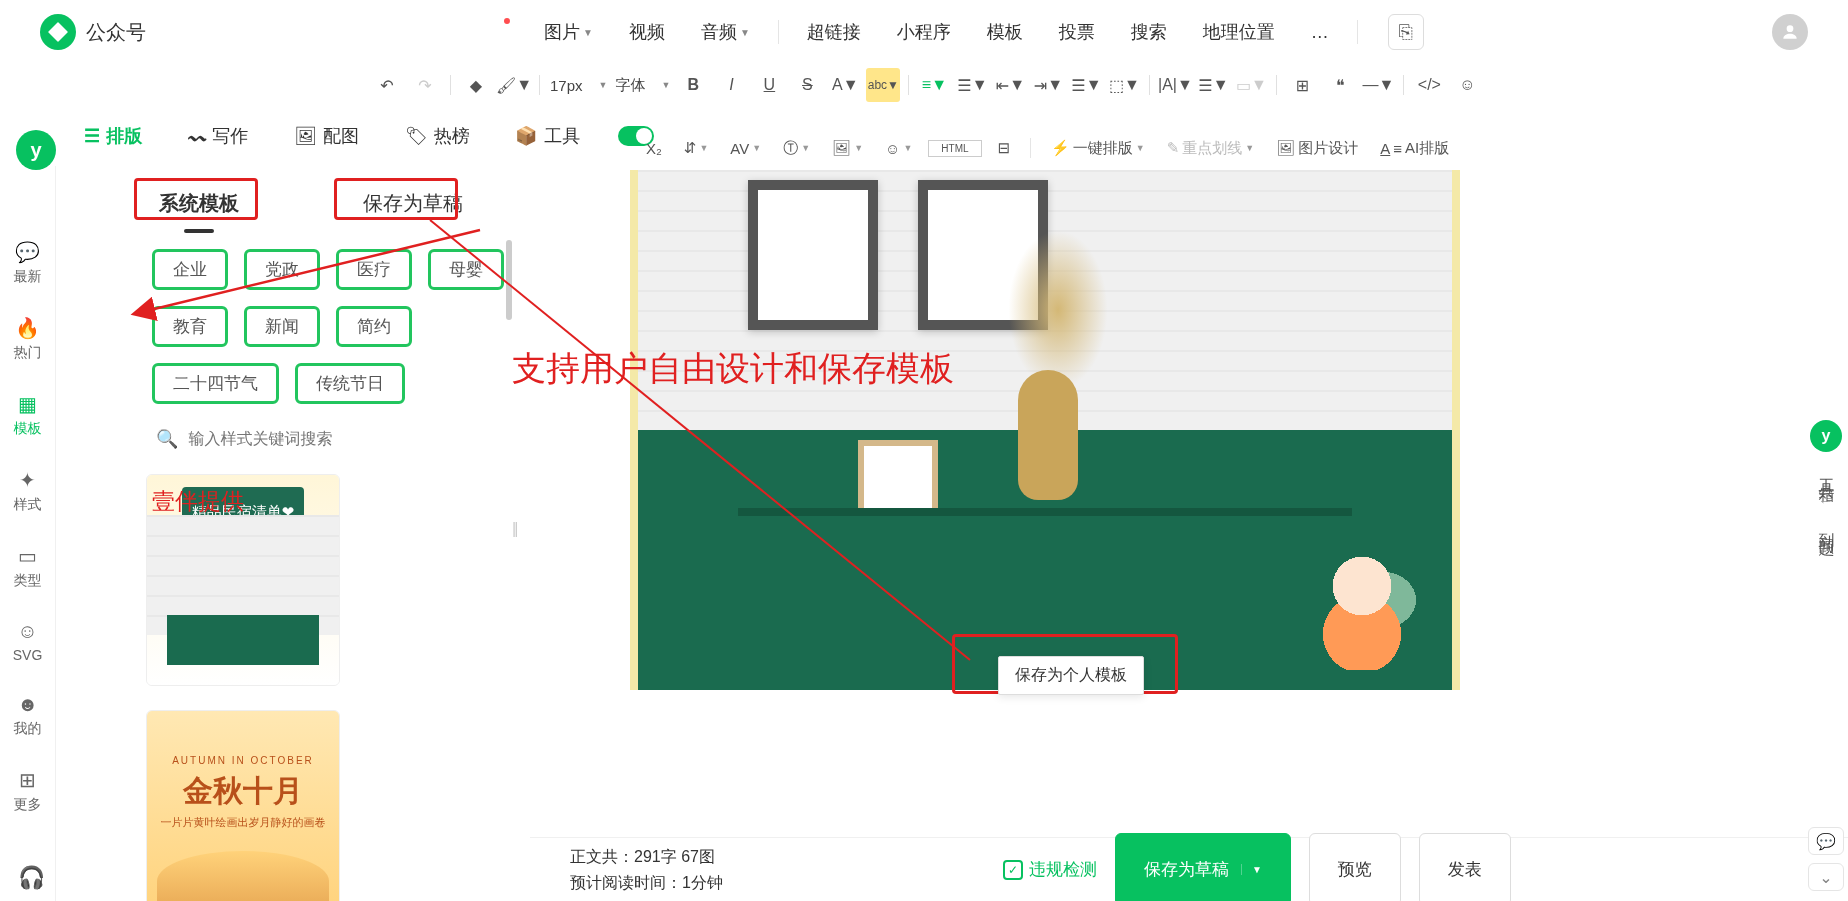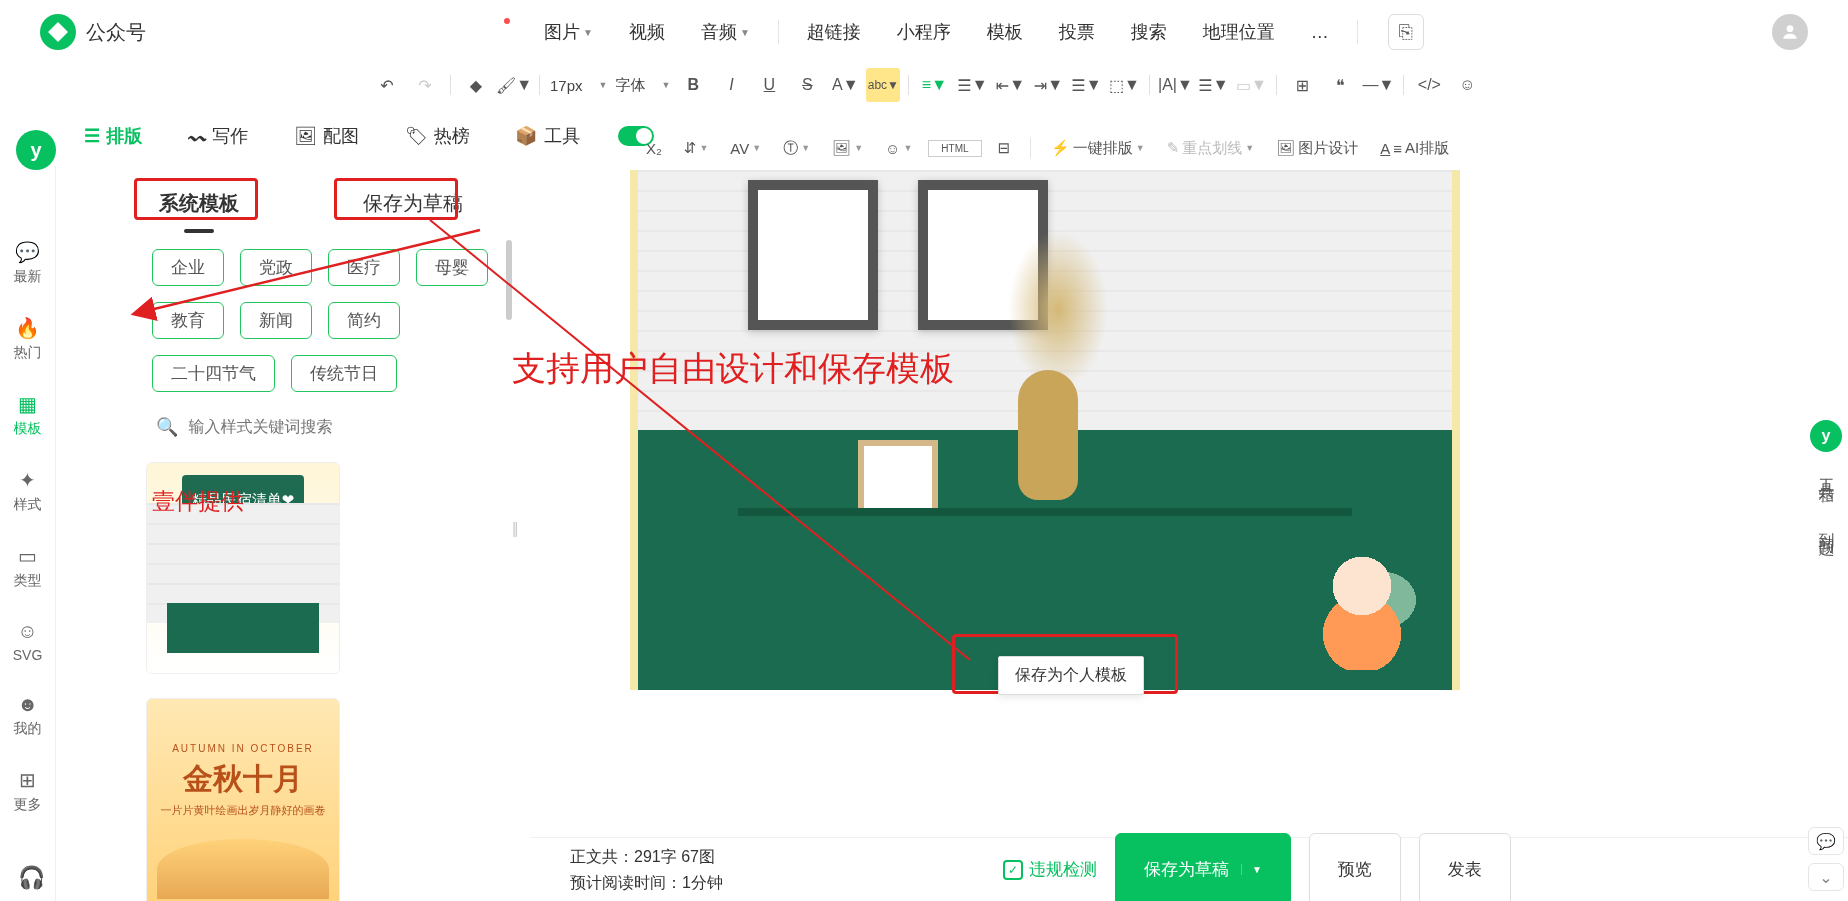--- a/index.html
+++ b/index.html
@@ -34,21 +34,21 @@
 .tab-btn .ticon{font-size:18px}
 .toggle{width:36px;height:20px;background:#07c160;border-radius:10px;position:relative;margin-left:6px}
 .toggle::after{content:'';position:absolute;width:16px;height:16px;background:#fff;border-radius:50%;top:2px;right:2px}
 .left-panel{width:510px;display:flex;flex-direction:column;background:#fff;position:relative}
 .template-tabs{display:flex;justify-content:center;gap:80px;padding:18px 0 6px;position:relative}
 .tpl-tab{font-size:20px;color:#333;cursor:pointer;padding:6px 22px;position:relative}
 .tpl-tab.active{font-weight:600}
 .tpl-tab.active::after{content:'';position:absolute;bottom:-10px;left:50%;transform:translateX(-50%);width:30px;height:4px;background:#333;border-radius:2px}
 .red-box{border:3px solid #e02020;border-radius:4px;position:absolute}
 .cat-row{display:flex;flex-wrap:wrap;gap:16px;padding:20px 30px 10px 96px}
-.cat-chip{padding:6px 18px;border:1px solid #22c55e;border-radius:6px;font-size:17px;color:#555;cursor:pointer;background:#fff}
+.cat-chip{padding:6px 18px;border:3px solid #22c55e;border-radius:6px;font-size:17px;color:#555;cursor:pointer;background:#fff}
 .annotation1{position:absolute;left:96px;top:320px;font-size:23px;color:#e02020;font-weight:500;z-index:3}
 .search-row{display:flex;align-items:center;padding:14px 30px 14px 100px;gap:10px}
 .search-row .sicon{font-size:18px;color:#999}
 .search-row input{border:none;outline:none;font-size:16px;color:#333;flex:1}
 .tpl-grid{display:flex;gap:24px;padding:10px 30px 10px 90px;flex-wrap:wrap}
 .tpl-card{width:194px;background:#fff;border:1px solid #eee;border-radius:6px;overflow:hidden}
 .tpl-thumb{height:210px;position:relative;display:flex;align-items:center;justify-content:center;font-size:14px}
 .tpl-thumb.t1{background:linear-gradient(180deg,#fff6d8,#fff)}
 .tpl-thumb.t2{background:linear-gradient(180deg,#ffe8b3,#ffd27a)}
 .tpl-title-bar{background:#1f6b52;color:#fff;padding:16px 10px;font-size:15px;border-radius:4px;position:absolute;top:12px}

